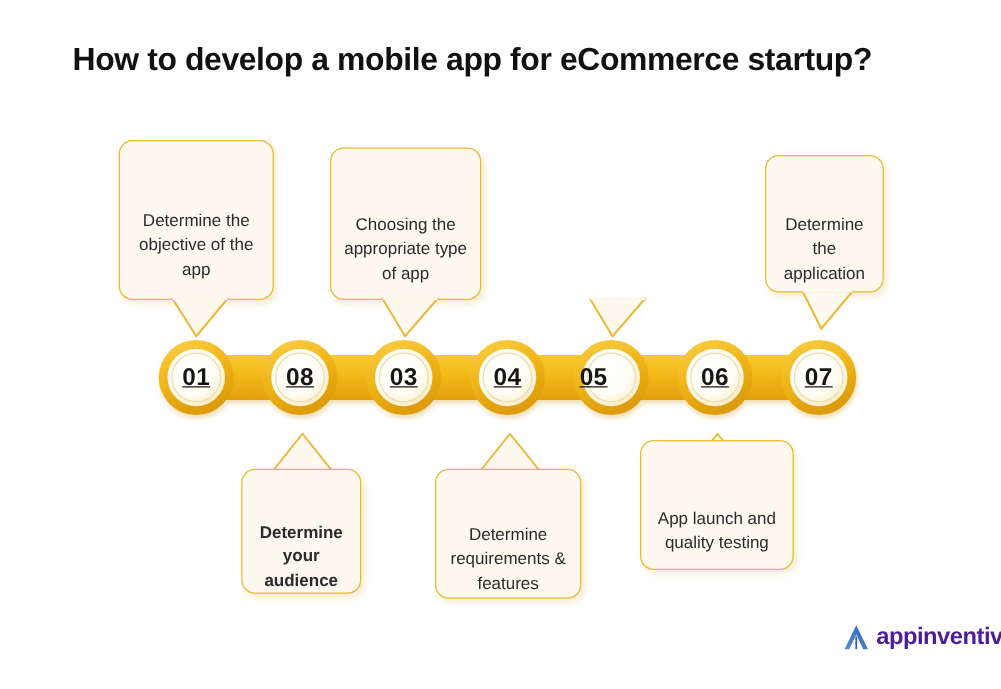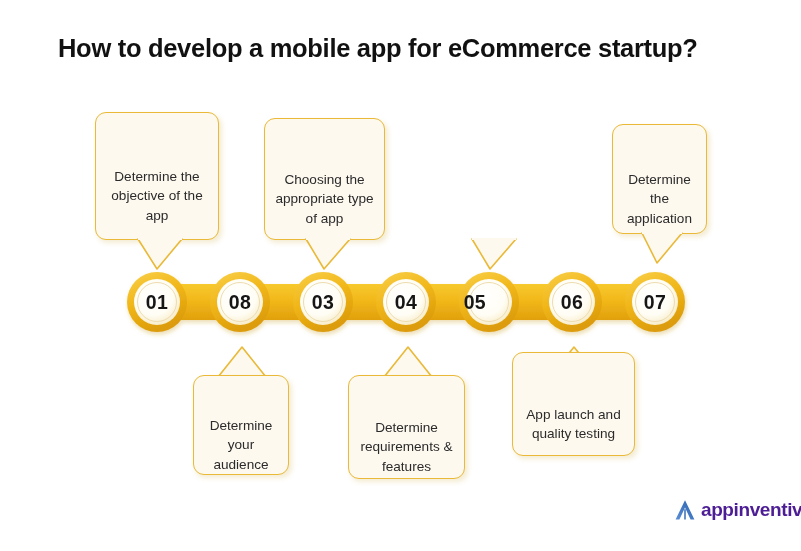--- a/index.html
+++ b/index.html
@@ -53,20 +53,21 @@
   .numlabel{
     position:absolute;
     width:46px;height:46px;
     line-height:46px;
     text-align:center;
     font-size:19.5px;
     font-weight:bold;
     color:#161616;
     letter-spacing:0.3px;
     pointer-events:none;
+    text-decoration:underline;
   }
 
   
   .logo{
     position:absolute;
     left:672px; top:497px;
     display:flex;
     align-items:center;
     gap:3px;
   }
@@ -110,21 +111,21 @@
   </div>
   <svg class="tail" style="left:634px; top:232px; width:56px; height:34px;" viewBox="0 0 56 34">
     <path d="M8 1 L48 1 L23 31 Z" fill="#FDF9EF" stroke="#E9B937" stroke-width="1.6" stroke-linejoin="round"></path>
     <rect x="8" y="-3" width="40" height="5" fill="#FDF9EF"></rect>
   </svg>
 
   <svg class="tail" style="left:212px; top:345px; width:60px; height:34px;" viewBox="0 0 60 34">
     <path d="M6 32 L30 2 L54 32 Z" fill="#FDF9EF" stroke="#E9B937" stroke-width="1.6" stroke-linejoin="round"></path>
     <rect x="6" y="31" width="48" height="5" fill="#FDF9EF"></rect>
   </svg>
-  <div class="card" style="left:193px; top:375px; width:96px; height:100px;">
+  <div class="card" style="left:193px; top:375px; width:96px; height:100px;font-weight:bold;">
     <div class="txt">Determine your audience</div>
   </div>
 
   <svg class="tail" style="left:378px; top:345px; width:60px; height:34px;" viewBox="0 0 60 34">
     <path d="M6 32 L30 2 L54 32 Z" fill="#FDF9EF" stroke="#E9B937" stroke-width="1.6" stroke-linejoin="round"></path>
     <rect x="6" y="31" width="48" height="5" fill="#FDF9EF"></rect>
   </svg>
   <div class="card" style="left:348px; top:375px; width:117px; height:104px;">
     <div class="txt">Determine requirements &amp; features</div>
   </div>

